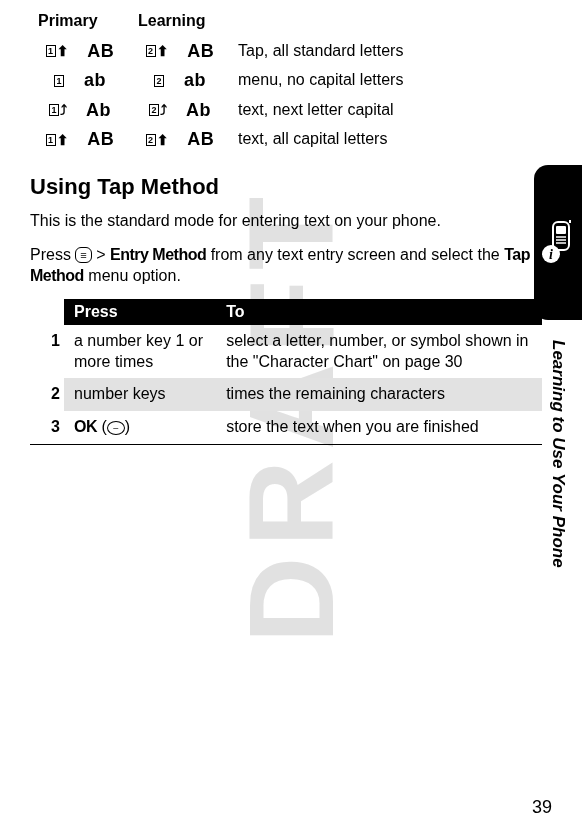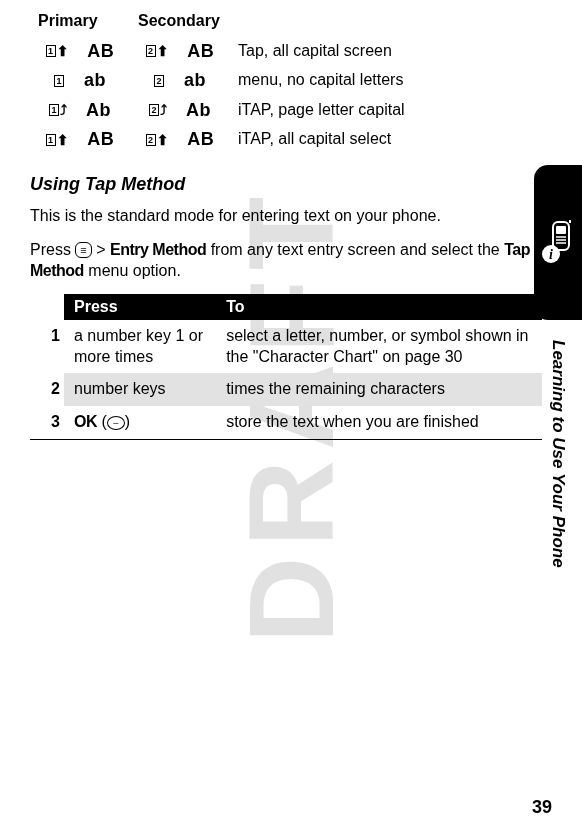--- a/index.html
+++ b/index.html
@@ -72,23 +72,22 @@
       line-height: 1;
     }
     .mode-icon .suffix {
       font-family: Arial, sans-serif;
       font-weight: 900;
       font-size: 18px;
       margin-left: 18px;
       letter-spacing: 0.5px;
     }
     h2.section {
-      font-style: italic;
-      font-weight: bold;
-      font-size: 18px;
+      font-weight: bold;
+      font-size: 22px;
       margin: 12px 0 10px 0;
     }
     p.body {
       font-size: 16px;
       line-height: 1.35;
       margin-bottom: 12px;
     }
     .menu-key {
       display: inline-block;
       border: 1px solid #000;
@@ -174,57 +173,57 @@
       z-index: 2;
       writing-mode: vertical-rl;
       font-style: italic;
       font-weight: bold;
       font-size: 17px;
     }
     .page-num {
       position: absolute;
       bottom: 12px;
       right: 30px;
-      font-weight: bold;
+      font-weight: normal;
       font-size: 18px;
       z-index: 2;
     }
   </style>
 </head>
 <body>
 
 <div class="watermark">DRAFT</div>
 
 <div class="content">
 
   <table class="modes-table">
     <thead>
       <tr>
         <th>Primary</th>
-        <th>Secondary</th>
+        <th>Learning</th>
         <th></th>
       </tr>
     </thead>
     <tbody>
       <tr>
         <td class="iconcell">
           <span class="mode-icon">
             <span class="box">1</span>
               <span class="arrow">⬆</span>
               <span class="suffix">AB</span>
           </span>
         </td>
         <td class="iconcell">
           <span class="mode-icon">
             <span class="box">2</span>
               <span class="arrow">⬆</span>
               <span class="suffix">AB</span>
           </span>
         </td>
-        <td>Tap, all capital screen</td>
+        <td>Tap, all standard letters</td>
       </tr>
       <tr>
         <td class="iconcell">
           <span class="mode-icon">
             <span class="box">1</span>
               <span class="arrow"></span>
               <span class="suffix">ab</span>
           </span>
         </td>
         <td class="iconcell">
@@ -244,38 +243,38 @@
               <span class="suffix">Ab</span>
           </span>
         </td>
         <td class="iconcell">
           <span class="mode-icon">
             <span class="box">2</span>
               <span class="arrow">⤴</span>
               <span class="suffix">Ab</span>
           </span>
         </td>
-        <td>iTAP, page letter capital</td>
+        <td>text, next letter capital</td>
       </tr>
       <tr>
         <td class="iconcell">
           <span class="mode-icon">
             <span class="box">1</span>
               <span class="arrow">⬆</span>
               <span class="suffix">AB</span>
           </span>
         </td>
         <td class="iconcell">
           <span class="mode-icon">
             <span class="box">2</span>
               <span class="arrow">⬆</span>
               <span class="suffix">AB</span>
           </span>
         </td>
-        <td>iTAP, all capital select</td>
+        <td>text, all capital letters</td>
       </tr>
     </tbody>
   </table>
 
   <h2 class="section">Using Tap Method</h2>
 
   <p class="body">This is the standard mode for entering text on your phone.</p>
 
   <p class="body">
     <span>Press </span><span class="menu-key">≡</span><span> &gt; </span><span class="bold-cond">Entry Method</span><span> from any text entry screen and select the </span><span class="bold-cond">Tap Method</span><span> menu option.</span>

